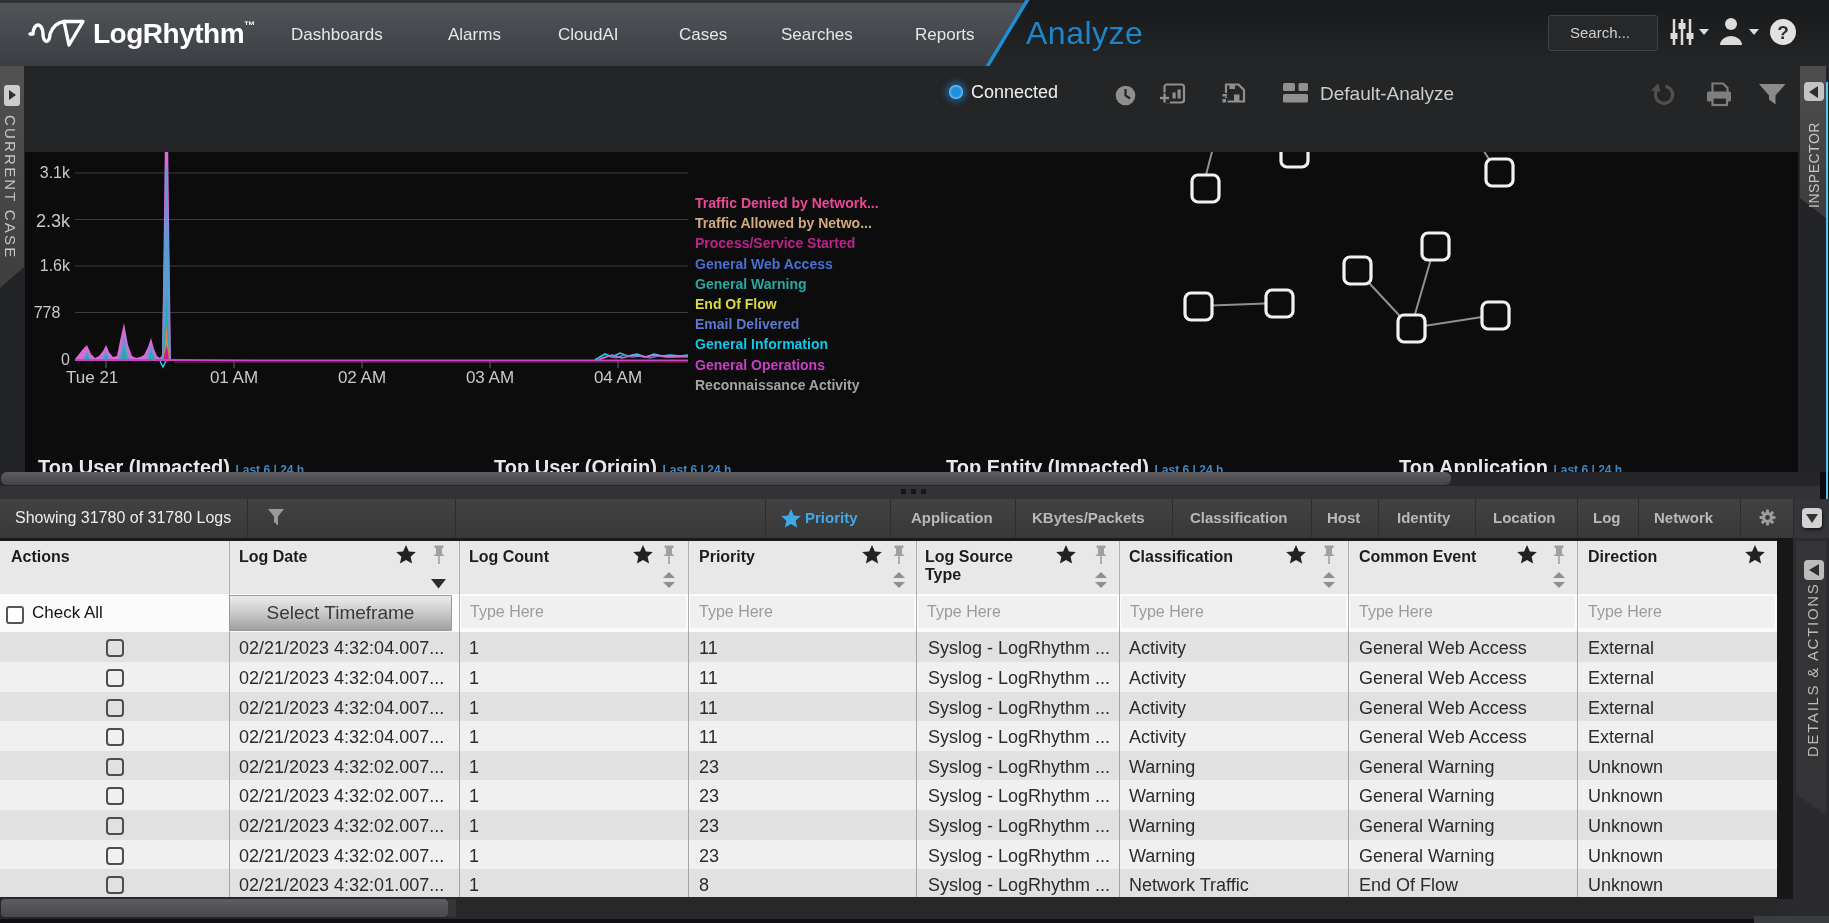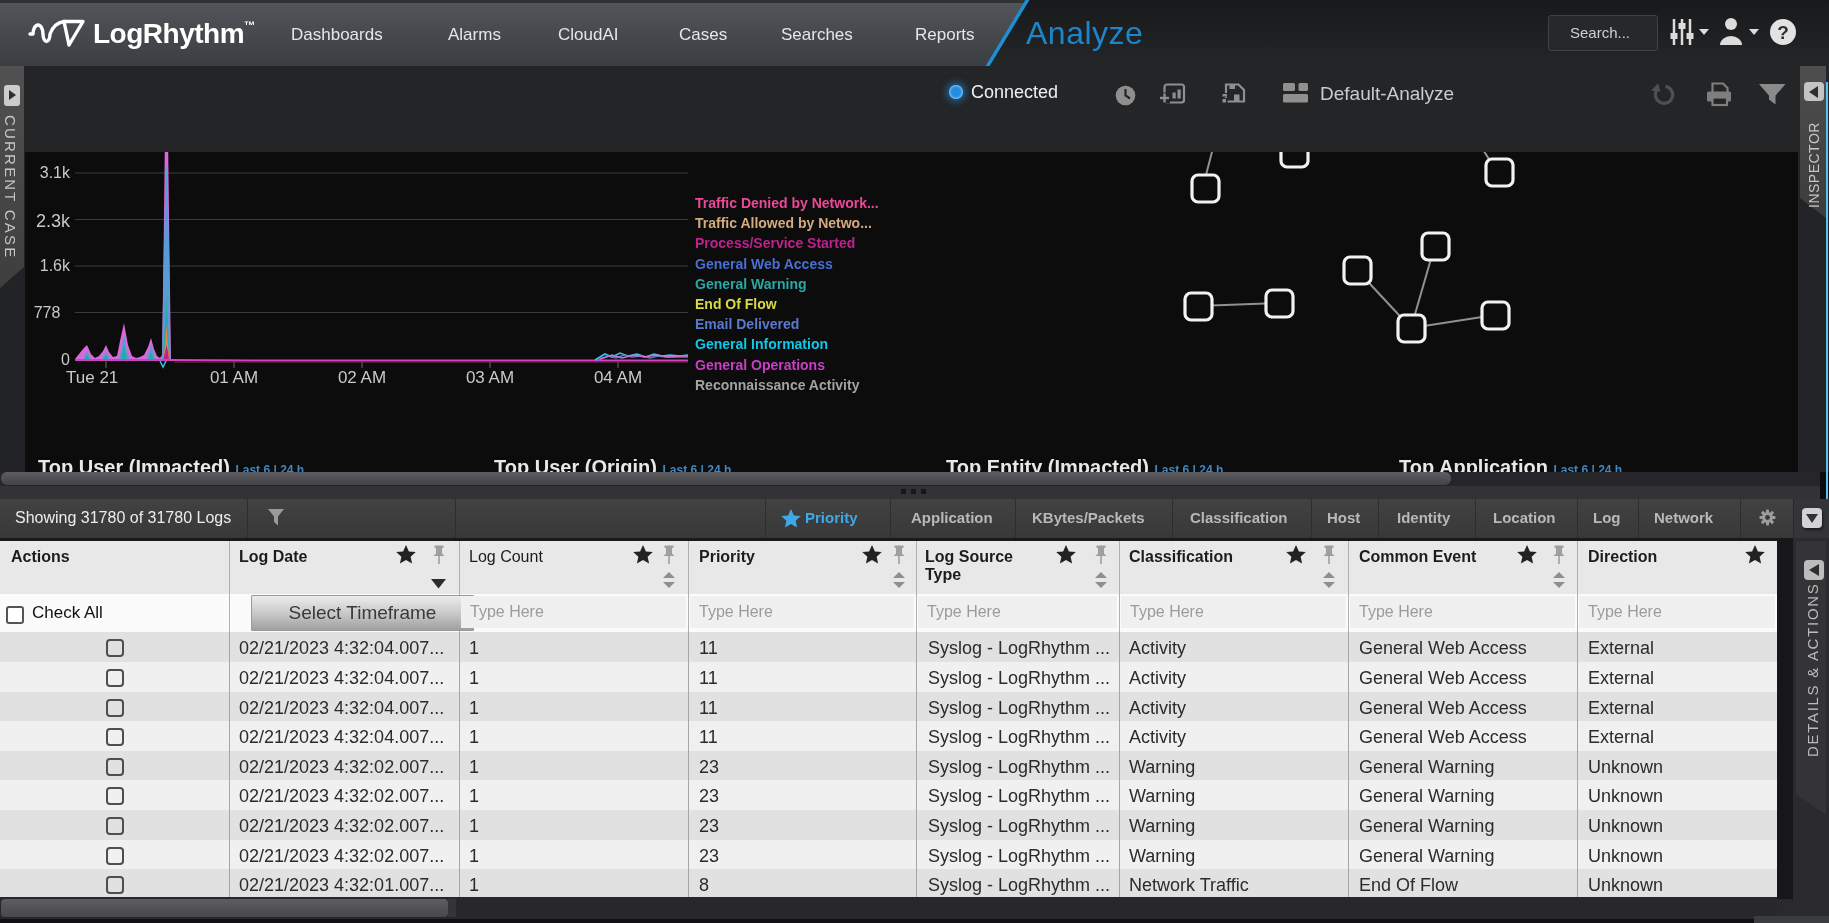--- a/index.html
+++ b/index.html
@@ -380,21 +380,21 @@
       <path d="M10 0 L12.9 6.4 19.8 7 14.6 11.7 16.1 18.5 10 15 3.9 18.5 5.4 11.7 0.2 7 7.1 6.4 Z" fill="#222"></path>
     </svg>
     <svg class="abs" style="left:431px;top:545px" width="16" height="20">
   <rect x="3.5" y="0.5" width="9" height="2.5" fill="#9f9f9f"></rect>
   <path d="M5 3 h6 v5.5 l2.5 2.5 h-11 l2.5 -2.5 z" fill="#9f9f9f"></path>
   <line x1="8" y1="11" x2="8" y2="19" stroke="#9f9f9f" stroke-width="1.6"></line>
     </svg>
     <svg class="abs" style="left:431px;top:579px" width="16" height="10">
       <path d="M0 0 H15 L7.5 9.5 Z" fill="#2c2c2c"></path>
     </svg>
-    <div class="abs" style="left:469px;top:548px;color:#1c1c1c;font-size:16px;font-weight:normal;">Log Count</div>
+    <div class="abs" style="left:469px;top:548px;color:#1c1c1c;font-size:16px;font-weight:bold;">Log Count</div>
     <svg class="abs" style="left:633px;top:545px" width="20" height="20">
       <path d="M10 0 L12.9 6.4 19.8 7 14.6 11.7 16.1 18.5 10 15 3.9 18.5 5.4 11.7 0.2 7 7.1 6.4 Z" fill="#222"></path>
     </svg>
     <svg class="abs" style="left:661px;top:545px" width="16" height="20">
   <rect x="3.5" y="0.5" width="9" height="2.5" fill="#9f9f9f"></rect>
   <path d="M5 3 h6 v5.5 l2.5 2.5 h-11 l2.5 -2.5 z" fill="#9f9f9f"></path>
   <line x1="8" y1="11" x2="8" y2="19" stroke="#9f9f9f" stroke-width="1.6"></line>
     </svg>
     <svg class="abs" style="left:662px;top:572px" width="14" height="16">
   <path d="M7 0 L13 6 H1 Z" fill="#8e8e8e"></path>
@@ -451,21 +451,21 @@
     <svg class="abs" style="left:1552px;top:572px" width="14" height="16">
   <path d="M7 0 L13 6 H1 Z" fill="#8e8e8e"></path>
       <path d="M7 16 L13 10 H1 Z" fill="#8e8e8e"></path>
     </svg>
     <div class="abs" style="left:1588px;top:548px;color:#1c1c1c;font-size:16px;font-weight:bold;">Direction</div>
     <svg class="abs" style="left:1745px;top:545px" width="20" height="20">
       <path d="M10 0 L12.9 6.4 19.8 7 14.6 11.7 16.1 18.5 10 15 3.9 18.5 5.4 11.7 0.2 7 7.1 6.4 Z" fill="#222"></path>
     </svg>
     <div class="abs" style="left:6px;top:606px;width:18px;height:18px;border:2px solid #555;border-radius:3px;background:#fff;"></div>
     <div class="abs" style="left:32px;top:603px;color:#111;font-size:17px;">Check All</div>
-    <div class="abs" style="left:229px;top:595px;width:223px;height:36px;background:linear-gradient(#ececec,#c6c6c6 55%,#9f9f9f);border:1px solid #9a9a9a;border-radius:1px;color:#3a3a3a;font-size:19px;text-align:center;line-height:34px;margin-left:22px;">Select Timeframe</div>
+    <div class="abs" style="left:229px;top:595px;width:223px;height:36px;background:linear-gradient(#ececec,#c6c6c6 55%,#9f9f9f);border:1px solid #9a9a9a;border-radius:1px;color:#3a3a3a;font-size:19px;text-align:center;line-height:34px;">Select Timeframe</div>
     <div class="abs" style="left:461px;top:596px;width:225px;height:32px;background:#f0f0f0;color:#9b9b9b;font-size:16px;line-height:32px;padding-left:9px;">Type Here</div>
     <div class="abs" style="left:690px;top:596px;width:224px;height:32px;background:#f0f0f0;color:#9b9b9b;font-size:16px;line-height:32px;padding-left:9px;">Type Here</div>
     <div class="abs" style="left:918px;top:596px;width:199px;height:32px;background:#f0f0f0;color:#9b9b9b;font-size:16px;line-height:32px;padding-left:9px;">Type Here</div>
     <div class="abs" style="left:1121px;top:596px;width:225px;height:32px;background:#f0f0f0;color:#9b9b9b;font-size:16px;line-height:32px;padding-left:9px;">Type Here</div>
     <div class="abs" style="left:1350px;top:596px;width:225px;height:32px;background:#f0f0f0;color:#9b9b9b;font-size:16px;line-height:32px;padding-left:9px;">Type Here</div>
     <div class="abs" style="left:1579px;top:596px;width:196px;height:32px;background:#f0f0f0;color:#9b9b9b;font-size:16px;line-height:32px;padding-left:9px;">Type Here</div>
 
   <div class="abs" style="left:0;top:897px;width:1779px;height:22px;background:#28282b;"></div>
   <div class="abs" style="left:1px;top:899px;width:447px;height:18px;border-radius:4px;background:linear-gradient(#5e5e62,#48484c);"></div>
   <div class="abs" style="left:448px;top:899px;width:8px;height:18px;background:#353538;"></div>

